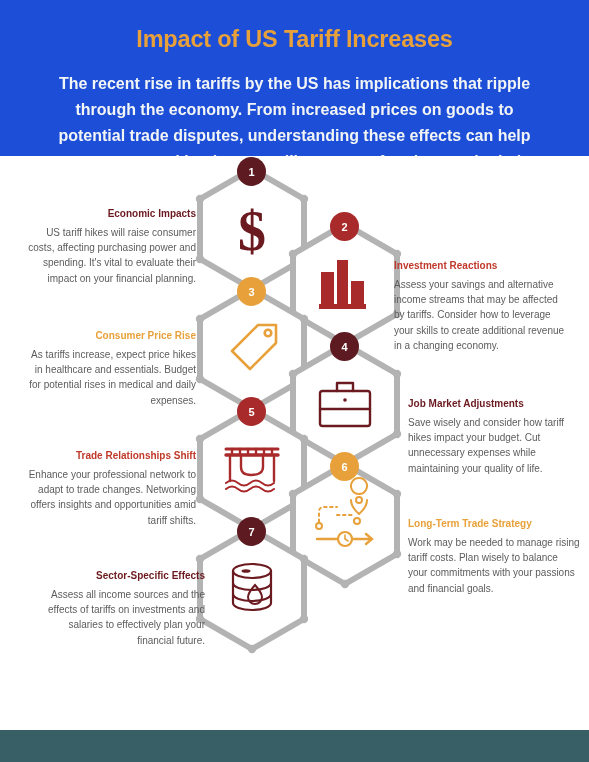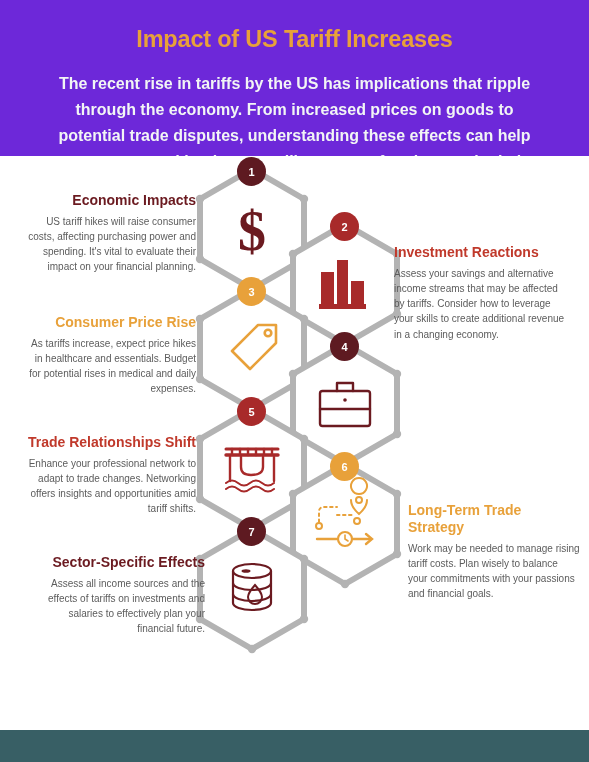--- a/index.html
+++ b/index.html
@@ -13,21 +13,21 @@
     font-family: "Liberation Sans", sans-serif;
     overflow: hidden;
     position: relative;
   }
 
   
   .header {
     background: #37five;
   }
   .header {
-    background: #6d28d9;
+    background: #1d4ed8;
     padding: 26px 46px 24px 46px;
     box-sizing: border-box;
     width: 589px;
     height: 156px;
   }
   .header-title {
     color: #E8A13A;
     font-size: 23.5px;
     font-weight: bold;
     text-align: center;
@@ -62,23 +62,23 @@
 
   
   .block {
     position: absolute;
     width: 172px;
   }
   .block.left  { text-align: right; }
   .block.right { text-align: left;  }
 
   .block-title {
-    font-size: 14px;
-    font-weight: bold;
-    margin: 1px 0 5px 0;
+    font-size: 10px;
+    font-weight: bold;
+    margin: 17px 0 5px 0;
     line-height: 1.2;
   }
   .block-body {
     font-size: 10px;
     color: #5C5C5C;
     line-height: 1.52;
     margin: 0;
   }
 
   
@@ -231,20 +231,24 @@
   <div class="block right" style="left:394px; top:87px;">
     <p class="block-title" style="color:#C0392B;">Investment Reactions</p>
     <p class="block-body">Assess your savings and alternative income streams that may be affected by tariffs. Consider how to leverage your skills to create additional revenue in a changing economy.</p>
   </div>
 
   <div class="block left" style="left:24px; top:157px;">
     <p class="block-title" style="color:#E8A13A;">Consumer Price Rise</p>
     <p class="block-body">As tariffs increase, expect price hikes in healthcare and essentials. Budget for potential rises in medical and daily expenses.</p>
   </div>
 
+  <div class="block right" style="left:408px; top:225px;">
+    <p class="block-title" style="color:#6B1A20;">Job Market Adjustments</p>
+    <p class="block-body">Save wisely and consider how tariff hikes impact your budget. Cut unnecessary expenses while maintaining your quality of life.</p>
+  </div>
 
   <div class="block left" style="left:24px; top:277px;">
     <p class="block-title" style="color:#C0392B;">Trade Relationships Shift</p>
     <p class="block-body">Enhance your professional network to adapt to trade changes. Networking offers insights and opportunities amid tariff shifts.</p>
   </div>
 
   <div class="block right" style="left:408px; top:345px;">
     <p class="block-title" style="color:#E8A13A;">Long-Term Trade Strategy</p>
     <p class="block-body">Work may be needed to manage rising tariff costs. Plan wisely to balance your commitments with your passions and financial goals.</p>
   </div>

